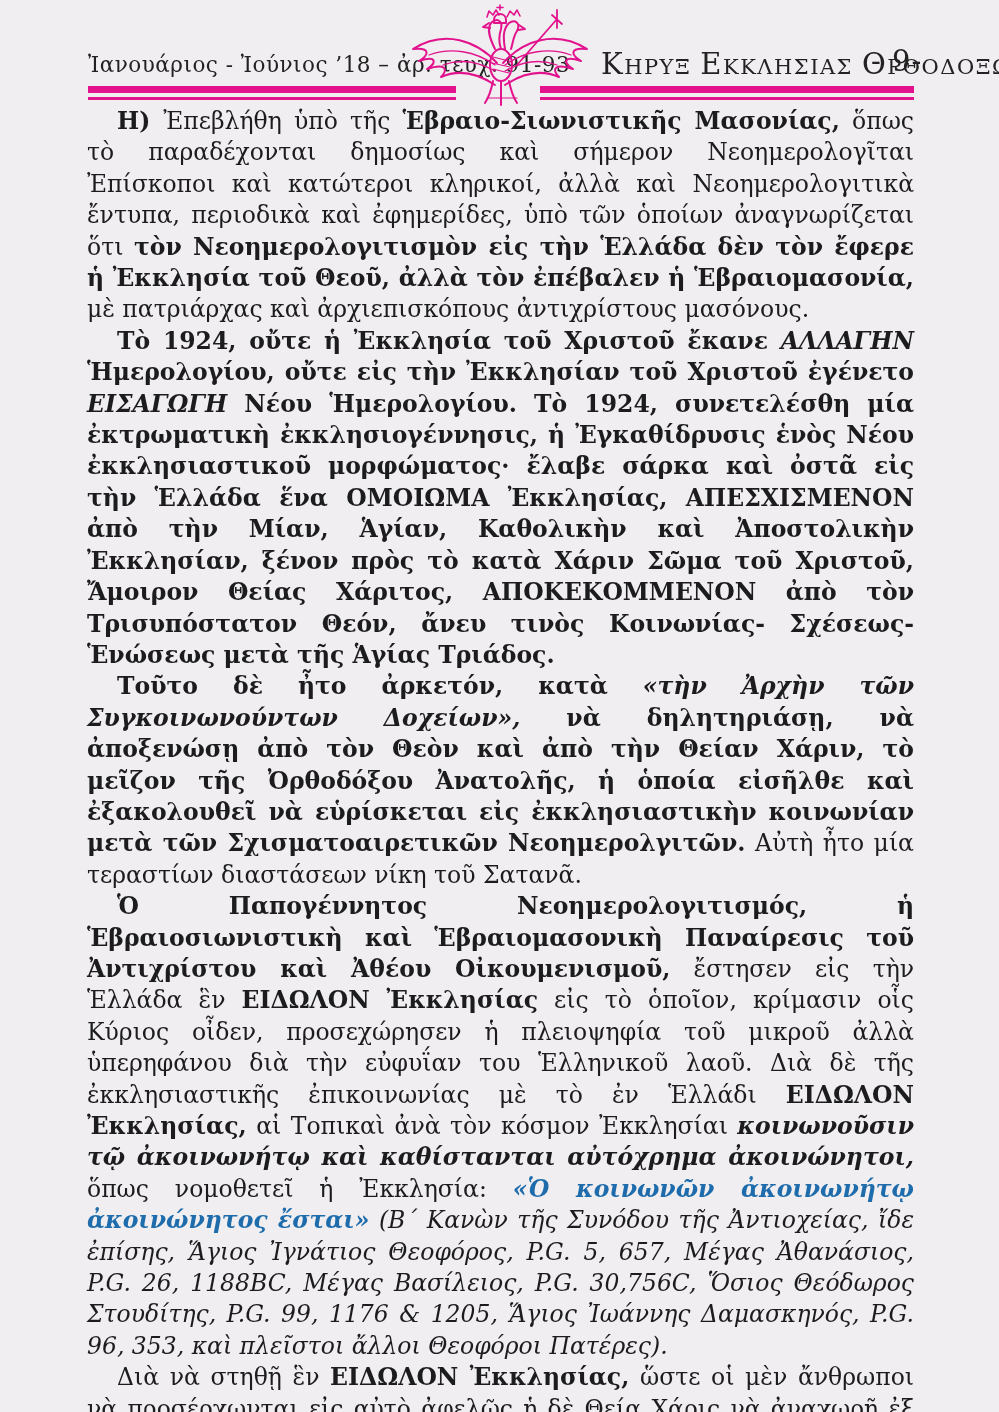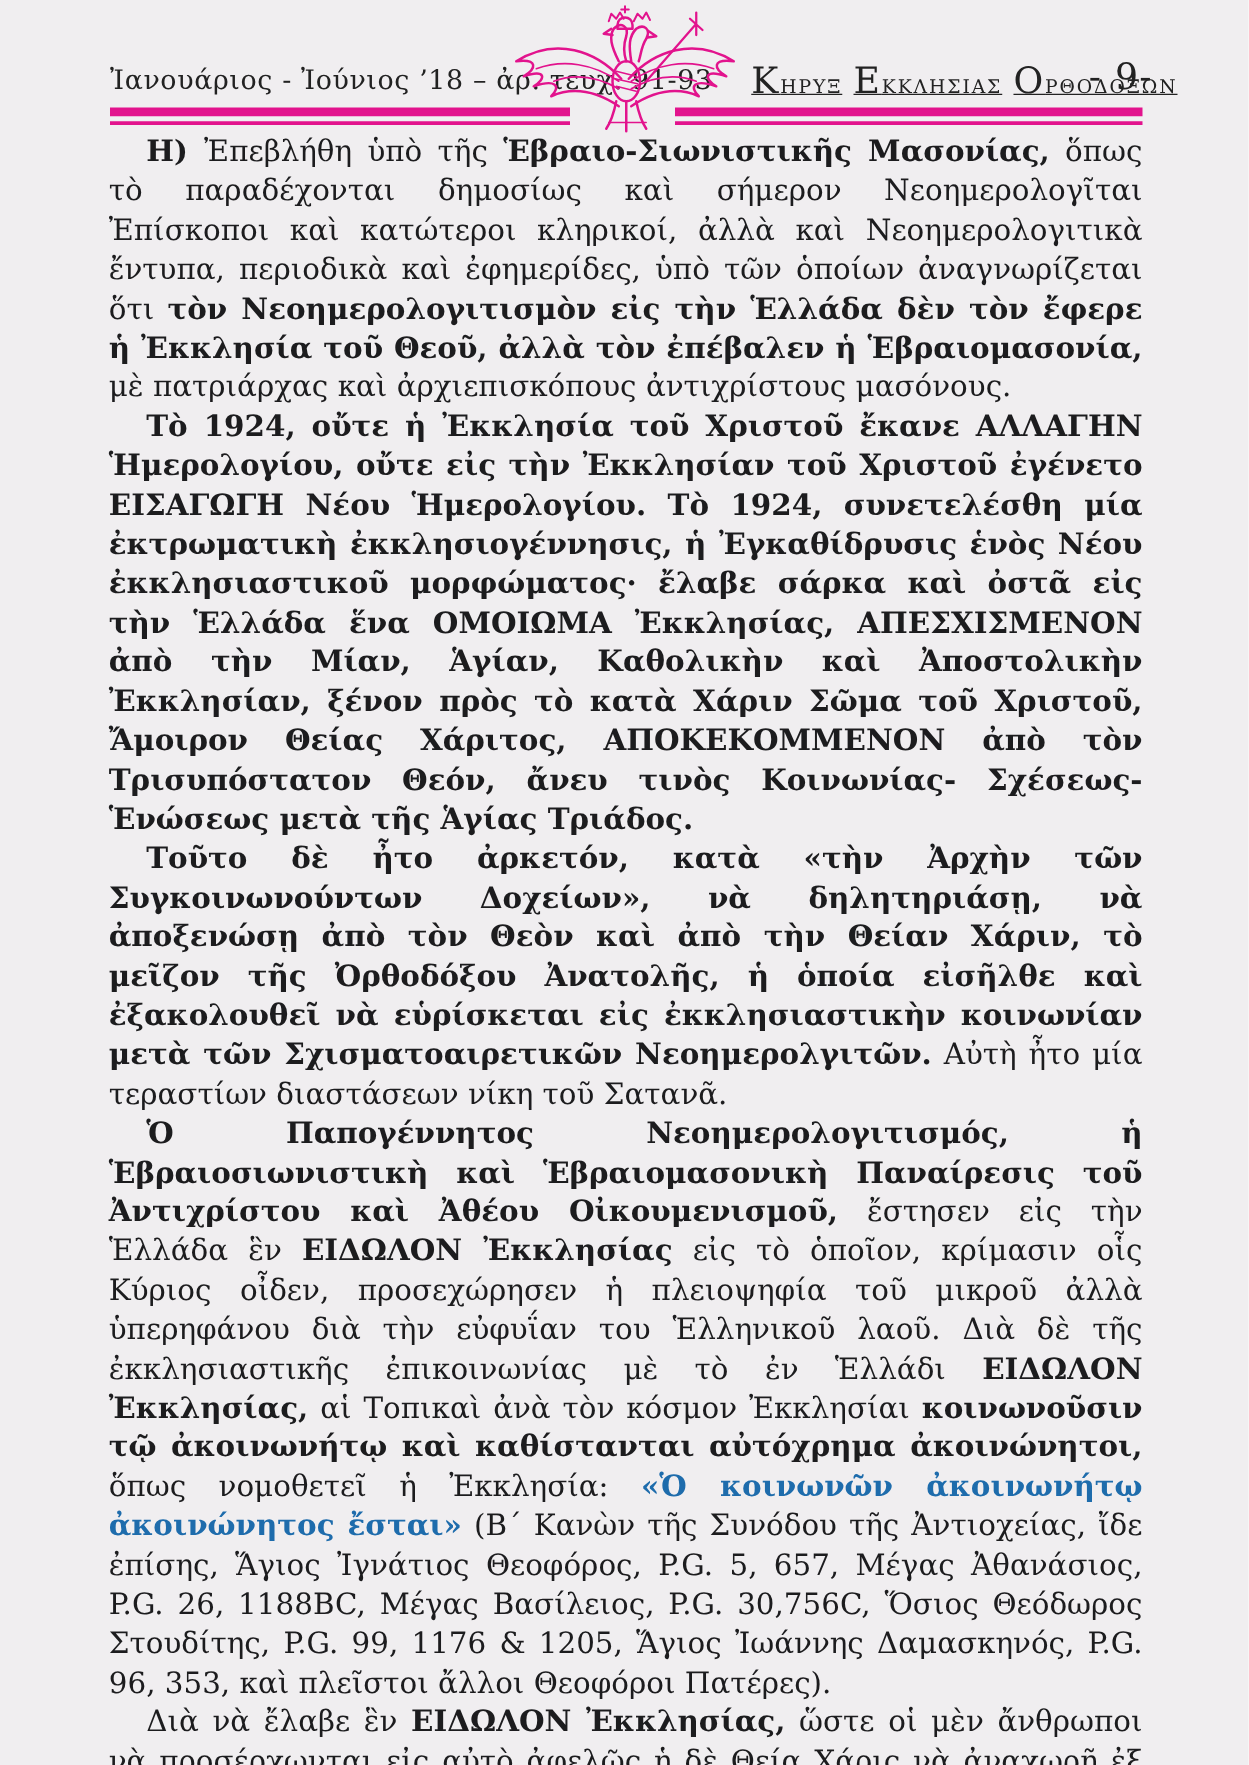--- a/index.html
+++ b/index.html
@@ -23,24 +23,23 @@
     font-size:21.5px;letter-spacing:.5px;color:#222;
     white-space:nowrap;
   }
   .journal-title{
     position:absolute;left:601px;top:47px;
     white-space:nowrap;color:#222;
   }
   .title-word{
     display:inline-block;
     text-transform:uppercase;
-    font-size:15px;
+    font-size:21px;
     letter-spacing:1.5px;
     margin-right:9px;
-    text-decoration:underline;
   }
   .title-word::first-letter{font-size:29px;}
   .page-number{
     position:absolute;left:871px;top:44px;
     font-size:29px;letter-spacing:1px;color:#222;
     white-space:nowrap;
   }
   .rule{position:absolute;top:86px;}
   .rule .thick{height:7px;background:var(--magenta);}
   .rule .thin{height:3px;background:var(--magenta);margin-top:4px;}
@@ -51,21 +50,21 @@
     width:190px;height:105px;z-index:2;
   }
   
   .content{
     position:absolute;left:87px;top:106px;width:827px;
     font-size:23.5px;line-height:31.4px;
     text-align:justify;
   }
   .content p{margin:0;text-indent:30px;}
   .bold{font-weight:700;}
-  .italic{}
+  .italic{font-style:italic;}
   .underline{text-decoration-thickness:2px;text-underline-offset:3px;}
   .blue{color:var(--blue);}
 </style>
 </head>
 <body>
 
 <div class="page">
 
   <div class="issue-info">Ἰανουάριος - Ἰούνιος ’18 – ἀρ. τευχ. 91-93</div>
 
@@ -117,17 +116,17 @@
 
       <path d="M112 62 L152 16 M147 12 L157 21 M152 7 L152 25" stroke-width="1.8"></path>
     </g>
   </svg>
 
   <div class="content">
     <p><span class="bold">Η) </span><span>Ἐπεβλήθη ὑπὸ τῆς </span><span class="bold">Ἑβραιο-Σιωνιστικῆς Μασονίας,</span><span> ὅπως τὸ παραδέχονται δημοσίως καὶ σήμερον Νεοημερολογῖται Ἐπίσκοποι καὶ κατώτεροι κληρικοί, ἀλλὰ καὶ Νεοημερολογιτικὰ ἔντυπα, περιοδικὰ καὶ ἐφημερίδες, ὑπὸ τῶν ὁποίων ἀναγνωρίζεται ὅτι </span><span class="bold">τὸν Νεοημερολογιτισμὸν εἰς τὴν Ἑλλάδα δὲν τὸν ἔφερε ἡ Ἐκκλησία τοῦ Θεοῦ, ἀλλὰ τὸν ἐπέβαλεν ἡ Ἑβραιομασονία,</span><span> μὲ πατριάρχας καὶ ἀρχιεπισκόπους ἀντιχρίστους μασόνους.</span></p>
     <p><span class="bold">Τὸ 1924, οὔτε ἡ Ἐκκλησία τοῦ Χριστοῦ ἔκανε </span><span class="bold italic">ΑΛΛΑΓΗΝ</span><span class="bold"> Ἡμερολογίου, οὔτε εἰς τὴν Ἐκκλησίαν τοῦ Χριστοῦ ἐγένετο </span><span class="bold italic">ΕΙΣΑΓΩΓΗ</span><span class="bold"> Νέου Ἡμερολογίου. </span><span class="bold underline">Τὸ 1924, συνετελέσθη μία ἐκτρωματικὴ ἐκκλησιογέννησις, ἡ Ἐγκαθίδρυσις ἑνὸς Νέου ἐκκλησιαστικοῦ μορφώματος</span><span class="bold">· ἔλαβε σάρκα καὶ ὀστᾶ εἰς τὴν Ἑλλάδα </span><span class="bold underline">ἕνα ΟΜΟΙΩΜΑ Ἐκκλησίας,</span><span class="bold"> ΑΠΕΣΧΙΣΜΕΝΟΝ ἀπὸ τὴν Μίαν, Ἁγίαν, Καθολικὴν καὶ Ἀποστολικὴν Ἐκκλησίαν, ξένον πρὸς τὸ κατὰ Χάριν Σῶμα τοῦ Χριστοῦ, Ἄμοιρον Θείας Χάριτος, ΑΠΟΚΕΚΟΜΜΕΝΟΝ ἀπὸ τὸν Τρισυπόστατον Θεόν, ἄνευ τινὸς Κοινωνίας- Σχέσεως- Ἑνώσεως μετὰ τῆς Ἁγίας Τριάδος.</span></p>
     <p><span class="bold">Τοῦτο δὲ ἦτο ἀρκετόν, κατὰ </span><span class="bold italic">«τὴν Ἀρχὴν τῶν Συγκοινωνούντων Δοχείων»,</span><span class="bold"> νὰ δηλητηριάσῃ, νὰ ἀποξενώσῃ ἀπὸ τὸν Θεὸν καὶ ἀπὸ τὴν Θείαν Χάριν, τὸ μεῖζον τῆς Ὀρθοδόξου Ἀνατολῆς, ἡ ὁποία εἰσῆλθε καὶ ἐξακολουθεῖ νὰ εὑρίσκεται εἰς ἐκκλησιαστικὴν κοινωνίαν μετὰ τῶν Σχισματοαιρετικῶν Νεοημερολγιτῶν.</span><span> Αὐτὴ ἦτο μία τεραστίων διαστάσεων νίκη τοῦ Σατανᾶ.</span></p>
     <p><span class="bold">Ὁ Παπογέννητος Νεοημερολογιτισμός, ἡ Ἑβραιοσιωνιστικὴ καὶ Ἑβραιομασονικὴ Παναίρεσις τοῦ Ἀντιχρίστου καὶ Ἀθέου Οἰκουμενισμοῦ,</span><span> ἔστησεν εἰς τὴν Ἑλλάδα ἓν </span><span class="bold">ΕΙΔΩΛΟΝ Ἐκκλησίας</span><span> εἰς τὸ ὁποῖον, κρίμασιν οἷς Κύριος οἶδεν, προσεχώρησεν ἡ πλειοψηφία τοῦ μικροῦ ἀλλὰ ὑπερηφάνου διὰ τὴν εὐφυΐαν του Ἑλληνικοῦ λαοῦ. Διὰ δὲ τῆς ἐκκλησιαστικῆς ἐπικοινωνίας μὲ τὸ ἐν Ἑλλάδι </span><span class="bold">ΕΙΔΩΛΟΝ Ἐκκλησίας,</span><span> αἱ Τοπικαὶ ἀνὰ τὸν κόσμον Ἐκκλησίαι </span><span class="bold italic">κοινωνοῦσιν τῷ ἀκοινωνήτῳ καὶ καθίστανται αὐτόχρημα ἀκοινώνητοι,</span><span> ὅπως νομοθετεῖ ἡ Ἐκκλησία: </span><span class="bold italic blue">«Ὁ κοινωνῶν ἀκοινωνήτῳ ἀκοινώνητος ἔσται»</span><span class="italic"> (Β΄ Κανὼν τῆς Συνόδου τῆς Ἀντιοχείας, ἴδε ἐπίσης, Ἅγιος Ἰγνάτιος Θεοφόρος, P.G. 5, 657, Μέγας Ἀθανάσιος, P.G. 26, 1188BC, Μέγας Βασίλειος, P.G. 30,756C, Ὅσιος Θεόδωρος Στουδίτης, P.G. 99, 1176 &amp; 1205, Ἅγιος Ἰωάννης Δαμασκηνός, P.G. 96, 353, καὶ πλεῖστοι ἄλλοι Θεοφόροι Πατέρες).</span></p>
-    <p><span>Διὰ νὰ ἔλαβε ἓν </span><span class="bold">ΕΙΔΩΛΟΝ Ἐκκλησίας,</span><span> ὥστε οἱ μὲν ἄνθρωποι νὰ προσέρχωνται εἰς αὐτὸ ἀφελῶς ἡ δὲ Θεία Χάρις νὰ ἀναχωρῇ ἐξ αὐτοῦ ἀκαριαίως, μεσολάβησαν τὰ κάτωθι:</span></p>
+    <p><span>Διὰ νὰ στηθῇ ἓν </span><span class="bold">ΕΙΔΩΛΟΝ Ἐκκλησίας,</span><span> ὥστε οἱ μὲν ἄνθρωποι νὰ προσέρχωνται εἰς αὐτὸ ἀφελῶς ἡ δὲ Θεία Χάρις νὰ ἀναχωρῇ ἐξ αὐτοῦ ἀκαριαίως, μεσολάβησαν τὰ κάτωθι:</span></p>
 
   </div>
 
 </div>
 
 </body></html>

